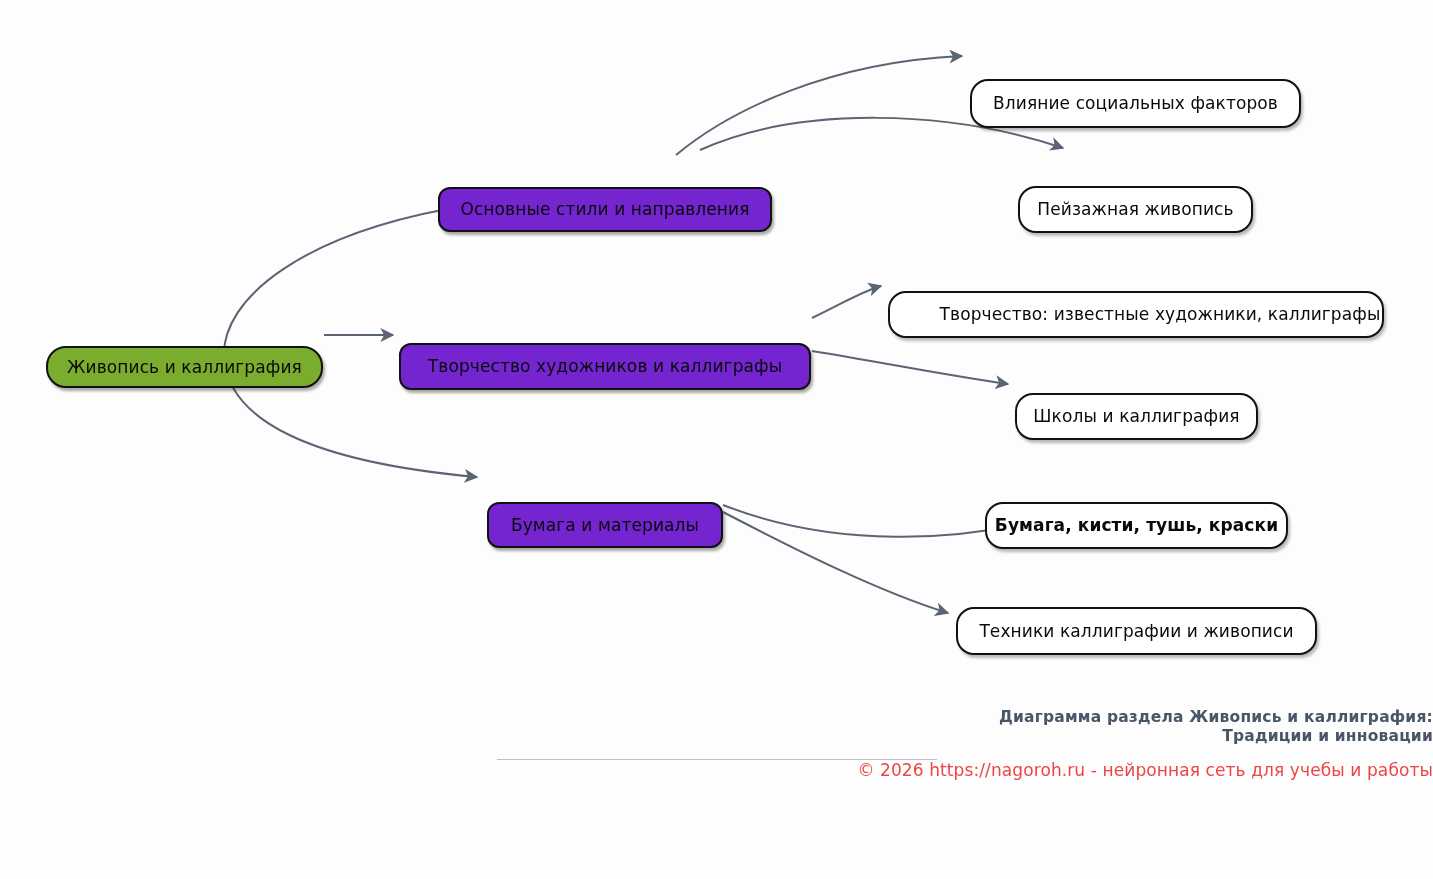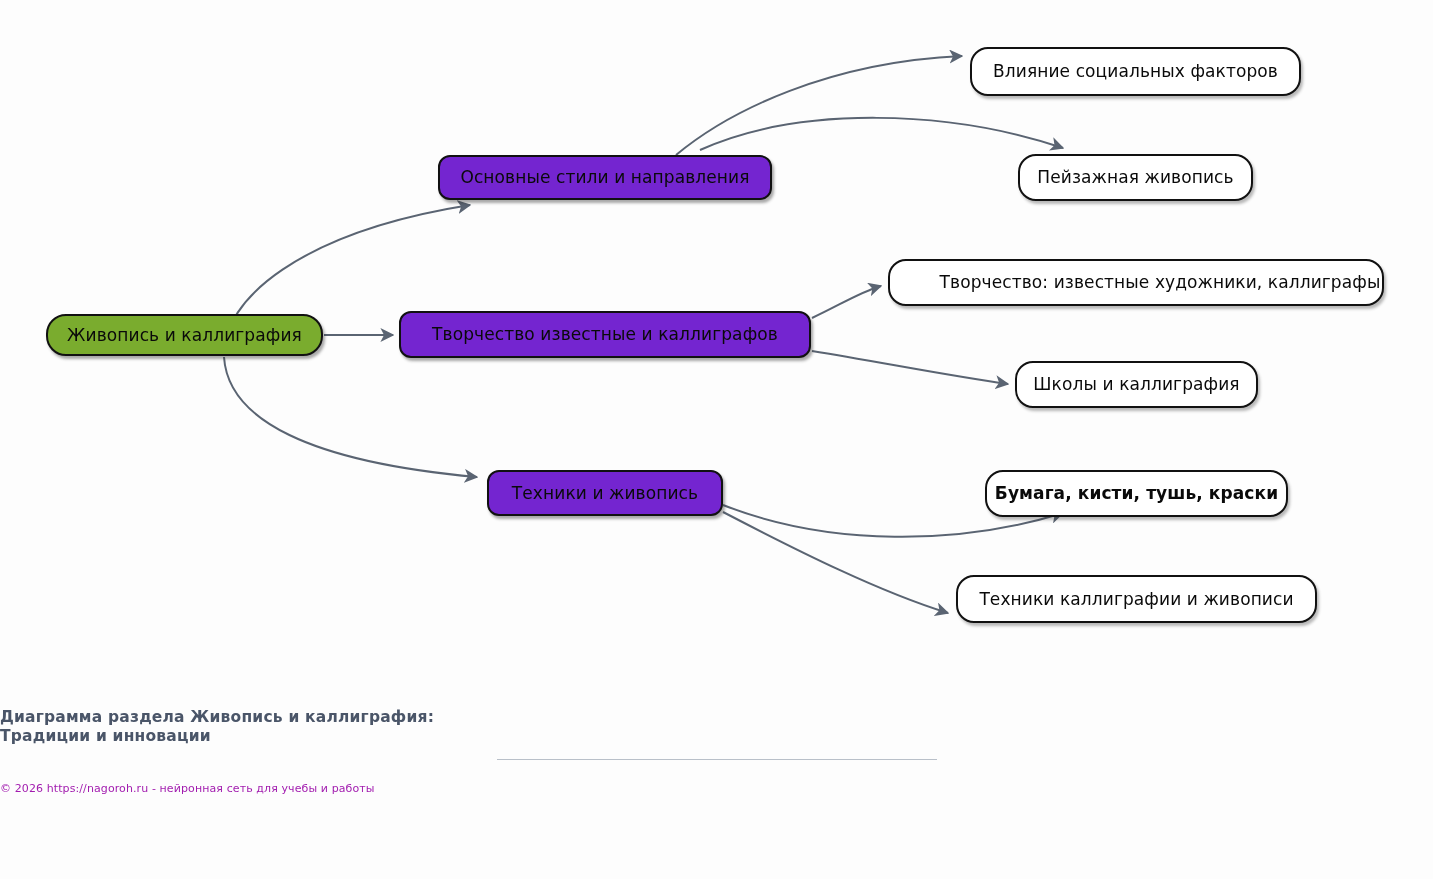--- a/index.html
+++ b/index.html
@@ -31,20 +31,21 @@
     box-sizing: border-box;
     display: flex;
     align-items: center;
     justify-content: center;
     border-radius: 16px;
     white-space: nowrap;
     font-size: 17px;
     line-height: 1;
     color: #0a0a0a;
     letter-spacing: 0.1px;
+    margin-top: 32px;
   }
   .node-root {
     background: #7aac2e;
     border: 2px solid #111111;
     border-radius: 20px;
     box-shadow: 2px 3px 3px rgba(40,40,40,0.40);
   }
   .node-branch {
     background: #7425d0;
     border: 2px solid #111111;
@@ -54,40 +55,39 @@
   .node-leaf {
     background: #ffffff;
     border: 2px solid #111111;
     border-radius: 18px;
     box-shadow: 2px 3px 3px rgba(40,40,40,0.32);
   }
   #footer {
     position: absolute;
     left: 0;
     width: 1433px;
-    text-align: left;
+    text-align: right;
   }
   .footer-title {
     font-family: "DejaVu Sans", sans-serif;
     font-weight: bold;
     font-size: 15.5px;
     line-height: 19px;
     color: #4a5568;
     letter-spacing: 0.2px;
   }
   .footer-rule {
     width: 440px;
     height: 0;
     border-top: 1px solid #b9c0c9;
     margin: 13px auto 0 auto;
   }
   .footer-credit {
-    margin-top: 22px;
-    font-size: 11px;
-    color: #a21caf;
+    font-size: 17px;
+    color: #ef4444;
     letter-spacing: 0.1px;
   }
 </style>
 </head>
 <body>
 
 <div id="canvas">
 
   <svg id="edges" viewBox="0 0 1433 879" width="1433" height="879" xmlns="http://www.w3.org/2000/svg">
     <defs>
@@ -114,25 +114,25 @@
 
   <div class="node node-root" style="left:46px; top:314px; width:277px; height:42px;">
     <span>Живопись и каллиграфия</span>
   </div>
 
   <div class="node node-branch" style="left:438px; top:155px; width:334px; height:45px;">
     <span>Основные стили и направления</span>
   </div>
 
   <div class="node node-branch" style="left:399px; top:311px; width:412px; height:47px;">
-    <span>Творчество известные и каллиграфов</span>
+    <span>Творчество художников и каллиграфы</span>
   </div>
 
   <div class="node node-branch" style="left:487px; top:470px; width:236px; height:46px;">
-    <span>Техники и живопись</span>
+    <span>Бумага и материалы</span>
   </div>
 
   <div class="node node-leaf" style="left:970px; top:47px; width:331px; height:49px;">
     <span>Влияние социальных факторов</span>
   </div>
 
   <div class="node node-leaf" style="left:1018px; top:154px; width:235px; height:47px;">
     <span>Пейзажная живопись</span>
   </div>
 

